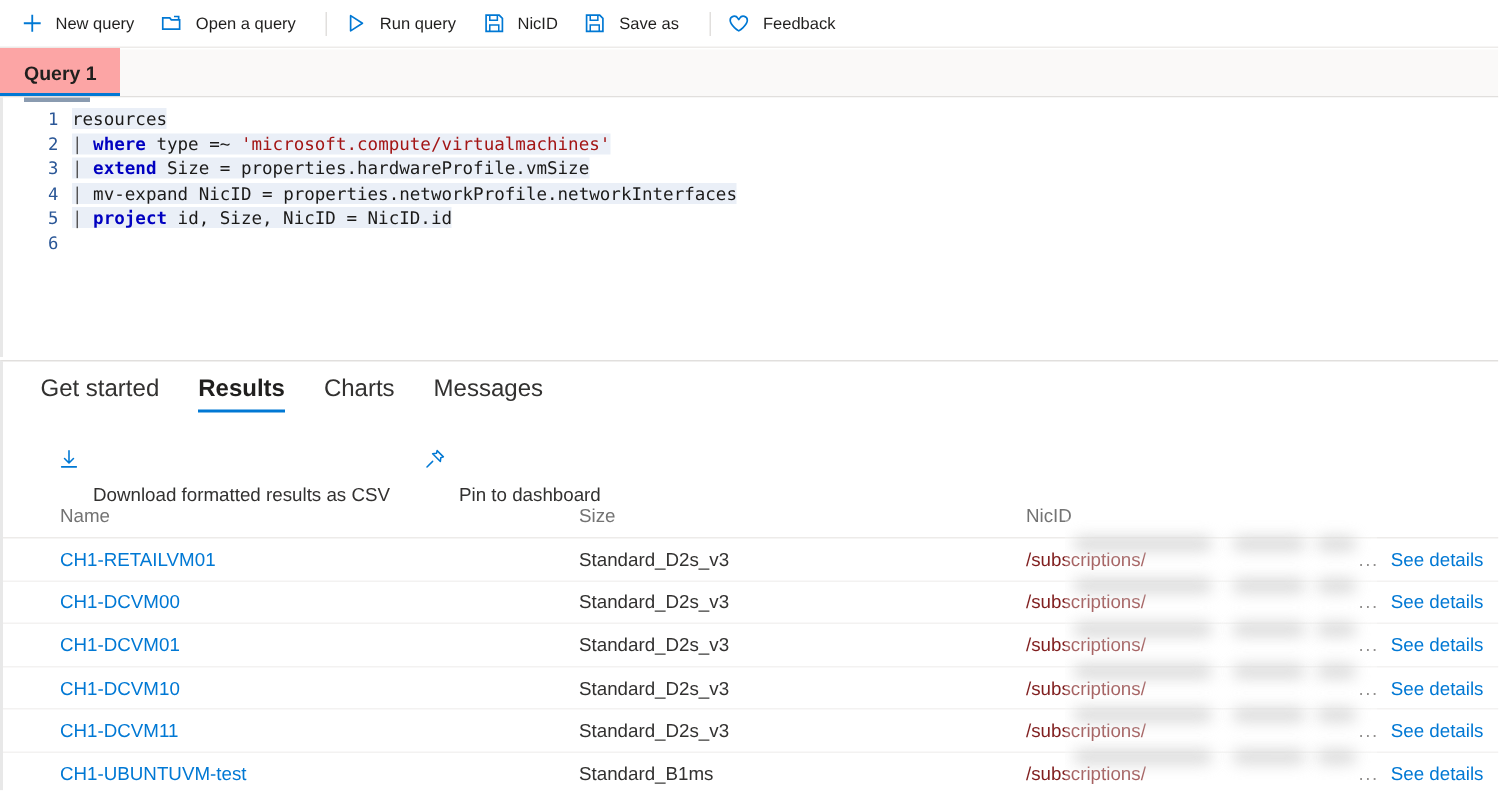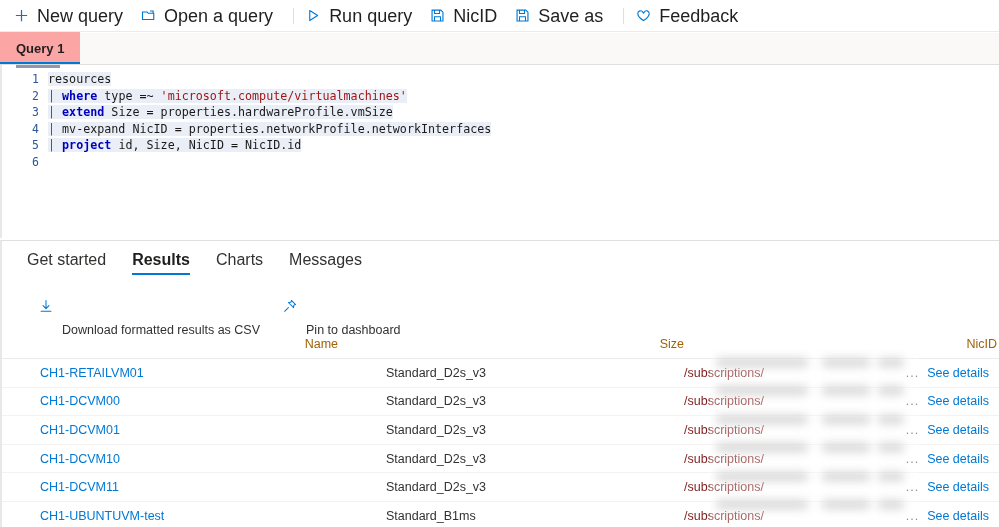--- a/index.html
+++ b/index.html
@@ -36,21 +36,21 @@
     white-space: nowrap;
   }
   .cmd .ico {
     display: inline-flex; align-items: center; justify-content: center;
     width: 18px; height: 18px;
     margin-right: 7px;
     color: #0078d4;
     flex: 0 0 auto;
   }
   .cmd .lbl {
-    font-size: 18px;
+    font-size: 11px;
     color: #201f1e;
     line-height: 18px;
   }
   .cmd-sep {
     width: 1px; height: 16px;
     background: #e1dfdd;
     margin: 0 10px 0 4px;
     flex: 0 0 auto;
   }
 
@@ -190,21 +190,21 @@
     padding-left: 38px;
     border-bottom: 1px solid #f3f2f1;
     font-size: 12.5px;
   }
   .thead {
     height: 30px;
     border-bottom: 1px solid #edebe9;
     color: #323130;
     font-size: 12.5px;
   }
-  .thead .c { font-weight: 400; color: #a16207; text-align: right; }
+  .thead .c { font-weight: 400; color: #737373; }
   .c-name { width: 298px; flex: 0 0 auto; }
   .c-size { width: 298px; flex: 0 0 auto; margin-left: 48px; }
   .c-nic  { flex: 1 1 auto; position: relative; padding-right: 4px; }
   .lnk { color: #0078d4; cursor: pointer; }
   .val { color: #323130; }
   .nicwrap {
     display: flex; align-items: center;
     width: 100%;
     white-space: nowrap;
     overflow: hidden;

